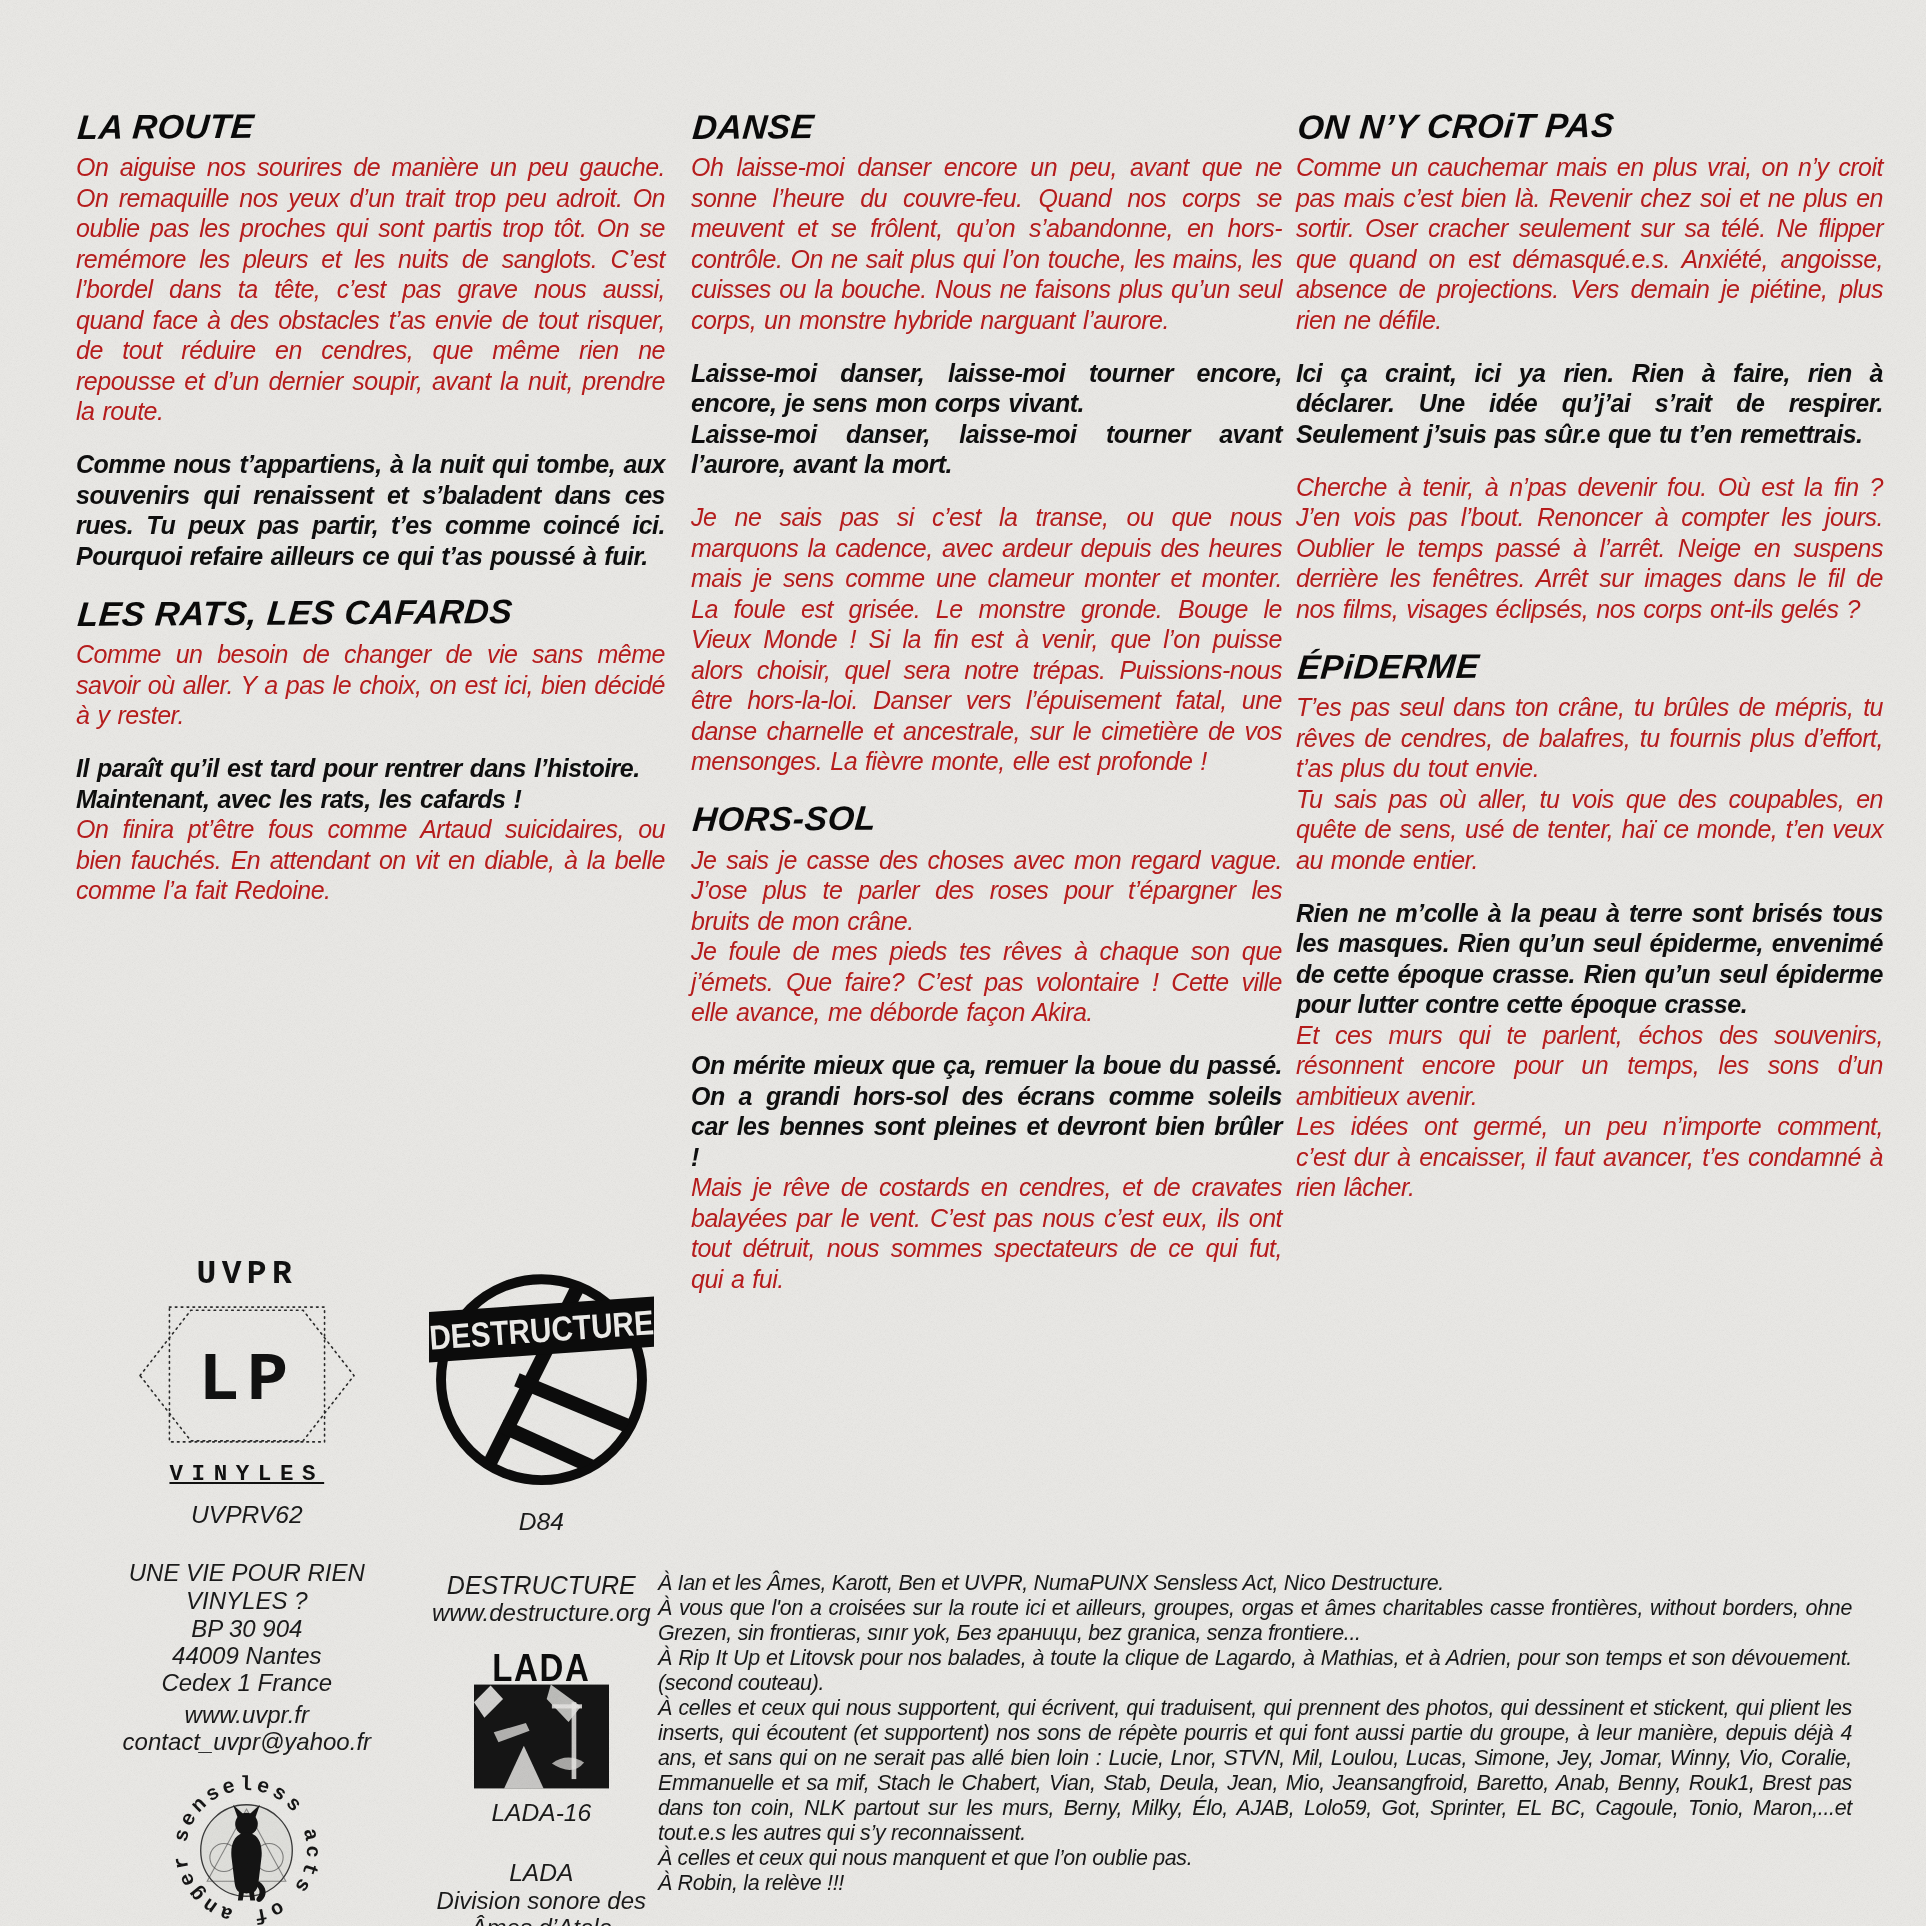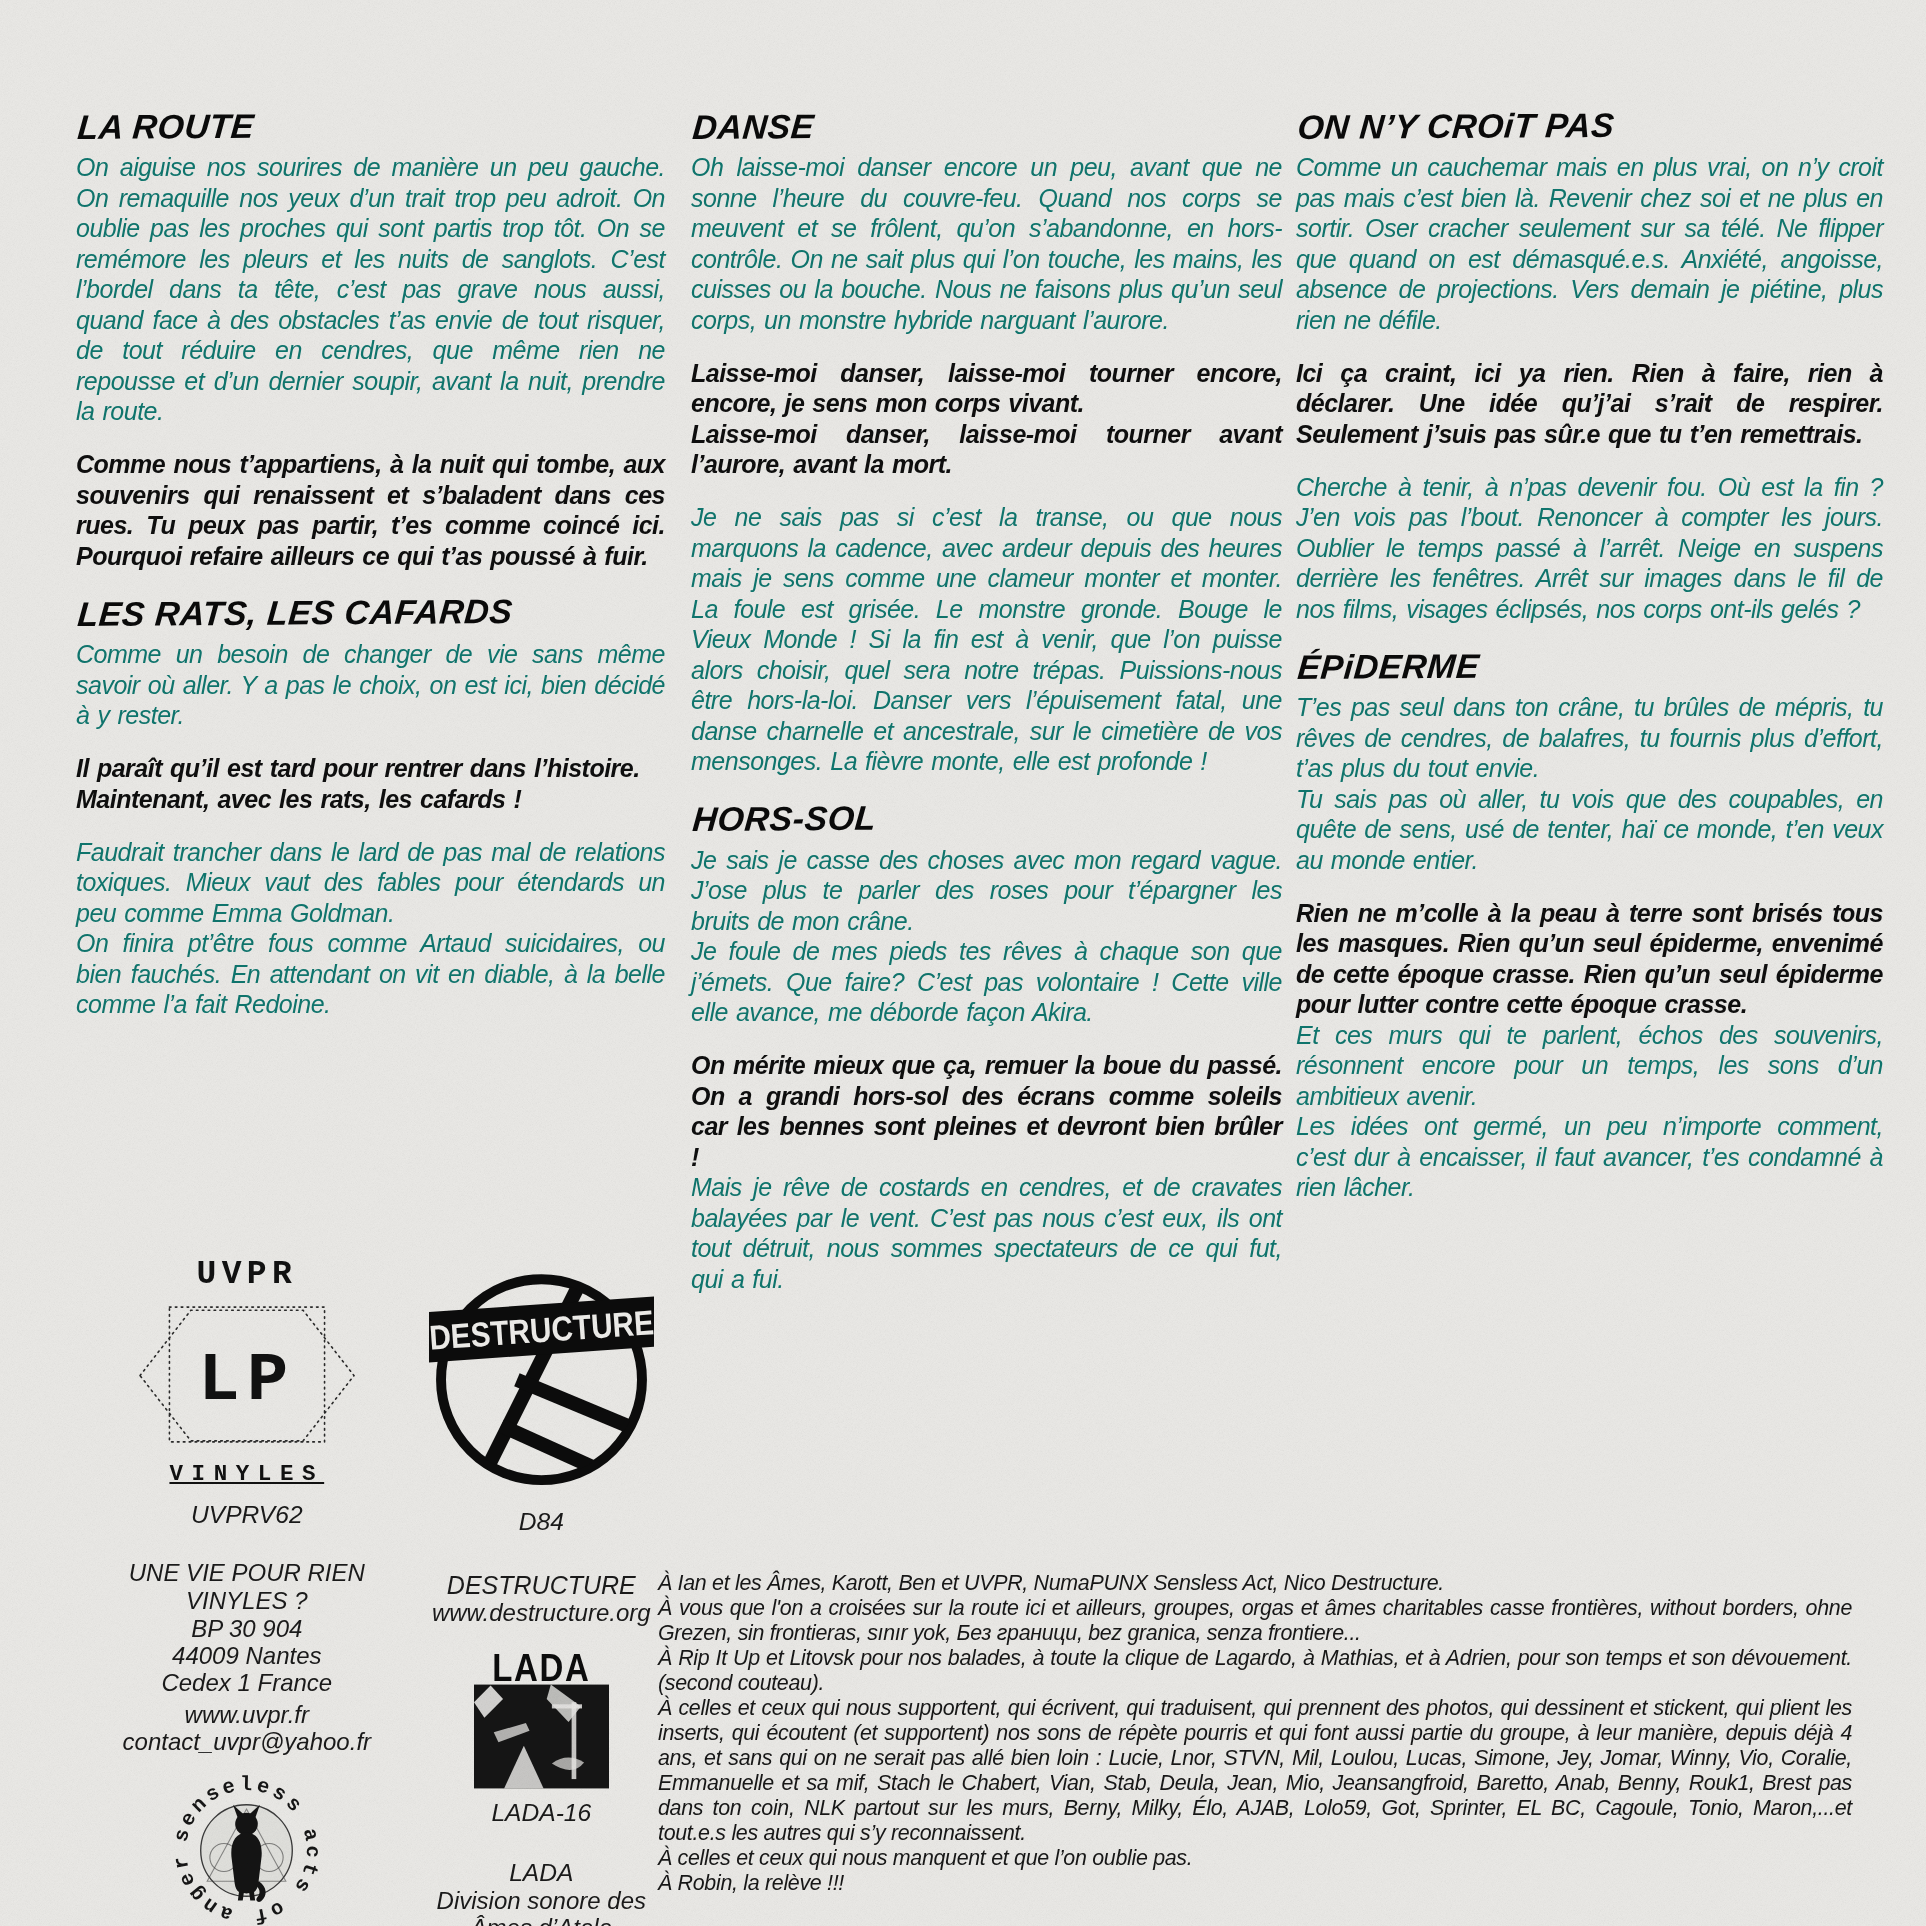--- a/index.html
+++ b/index.html
@@ -8,21 +8,21 @@
     background:#ebeae7;color:#161616;
     font-family:"Liberation Sans",sans-serif;
   }
   
   .col{position:absolute;top:108px;}
   #col1{left:76px;width:589px;}
   #col2{left:691px;width:591px;}
   #col3{left:1296px;width:587px;}
   .p{
     font-style:italic;font-size:25px;line-height:30.5px;margin:0;
-    text-align:justify;letter-spacing:-0.5px;word-spacing:1.6px;color:#0f766e;
+    text-align:justify;letter-spacing:-0.5px;word-spacing:1.6px;color:#b91c1c;
   }
   .p.bold{font-weight:bold;color:#0e0e0e;}
   .gap{margin-top:22.5px;font-style:italic;}
   .h{
     font-weight:bold;font-style:italic;font-size:34px;line-height:39px;
     margin:0 0 5.3px 0;letter-spacing:0.5px;color:#0a0a0a;
     transform:skewX(-5deg) rotate(-0.4deg);transform-origin:left bottom;
   }
   .h.mt{margin-top:23.5px;}
   
@@ -54,21 +54,20 @@
 
   <div class="col" id="col1">
     <div class="h">LA ROUTE</div>
     <p class="p">On aiguise nos sourires de manière un peu gauche. On remaquille nos yeux d’un trait trop peu adroit. On oublie pas les proches qui sont partis trop tôt. On se remémore les pleurs et les nuits de sanglots. C’est l’bordel dans ta tête, c’est pas grave nous aussi, quand face à des obstacles t’as envie de tout risquer, de tout réduire en cendres, que même rien ne repousse et d’un dernier soupir, avant la nuit, prendre la route.</p>
     <p class="p bold gap">Comme nous t’appartiens, à la nuit qui tombe, aux souvenirs qui renaissent et s’baladent dans ces rues. Tu peux pas partir, t’es comme coincé ici. Pourquoi refaire ailleurs ce qui t’as poussé à fuir.</p>
 
     <div class="h mt">LES RATS, LES CAFARDS</div>
     <p class="p">Comme un besoin de changer de vie sans même savoir où aller. Y a pas le choix, on est ici, bien décidé à y rester.</p>
     <p class="p bold gap">Il paraît qu’il est tard pour rentrer dans l’histoire.</p>
     <p class="p bold">Maintenant, avec  les rats, les cafards !</p>
-    <p class="p gap">Faudrait trancher dans le lard de pas mal de relations toxiques. Mieux vaut des fables pour étendards un peu comme Emma Goldman.</p>
     <p class="p">On finira pt’être fous comme Artaud suicidaires, ou bien fauchés. En attendant on vit en diable, à la belle comme l’a fait Redoine.</p>
   </div>
 
   <div class="col" id="col2">
     <div class="h">DANSE</div>
     <p class="p">Oh laisse-moi danser encore un peu, avant que ne sonne l’heure du couvre-feu. Quand nos corps se meuvent et se frôlent, qu’on s’abandonne, en hors-contrôle. On ne sait plus qui l’on touche, les mains, les cuisses ou la bouche. Nous ne faisons plus qu’un seul corps, un monstre hybride narguant l’aurore.</p>
     <p class="p bold gap">Laisse-moi danser, laisse-moi tourner encore, encore, je sens mon corps vivant.</p>
     <p class="p bold">Laisse-moi danser, laisse-moi tourner avant l’aurore, avant la mort.</p>
     <p class="p gap">Je ne sais pas si c’est la transe, ou que nous marquons la cadence, avec ardeur depuis des heures mais je sens comme une clameur monter et monter. La foule est grisée. Le monstre gronde. Bouge le Vieux Monde !  Si la fin est à venir, que l’on puisse alors choisir, quel sera notre trépas. Puissions-nous être hors-la-loi. Danser vers l’épuisement fatal, une danse charnelle et ancestrale, sur le cimetière de vos mensonges. La fièvre monte, elle est profonde !</p>
 

